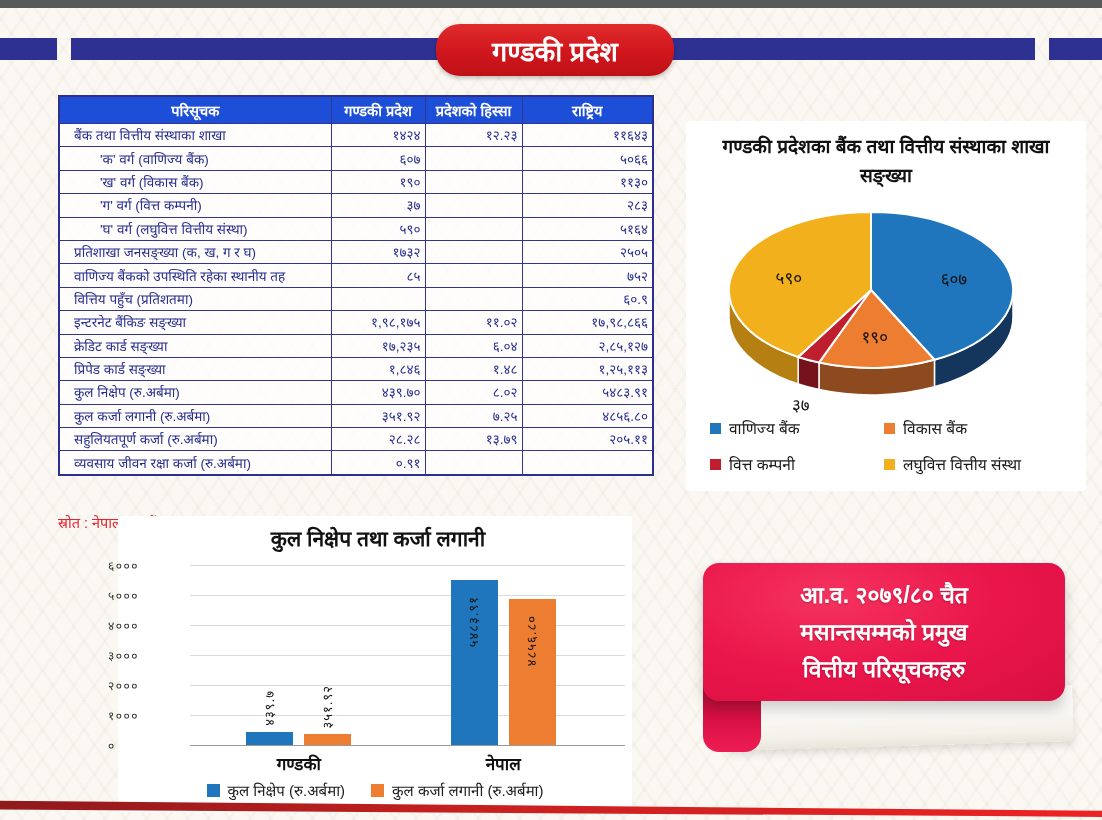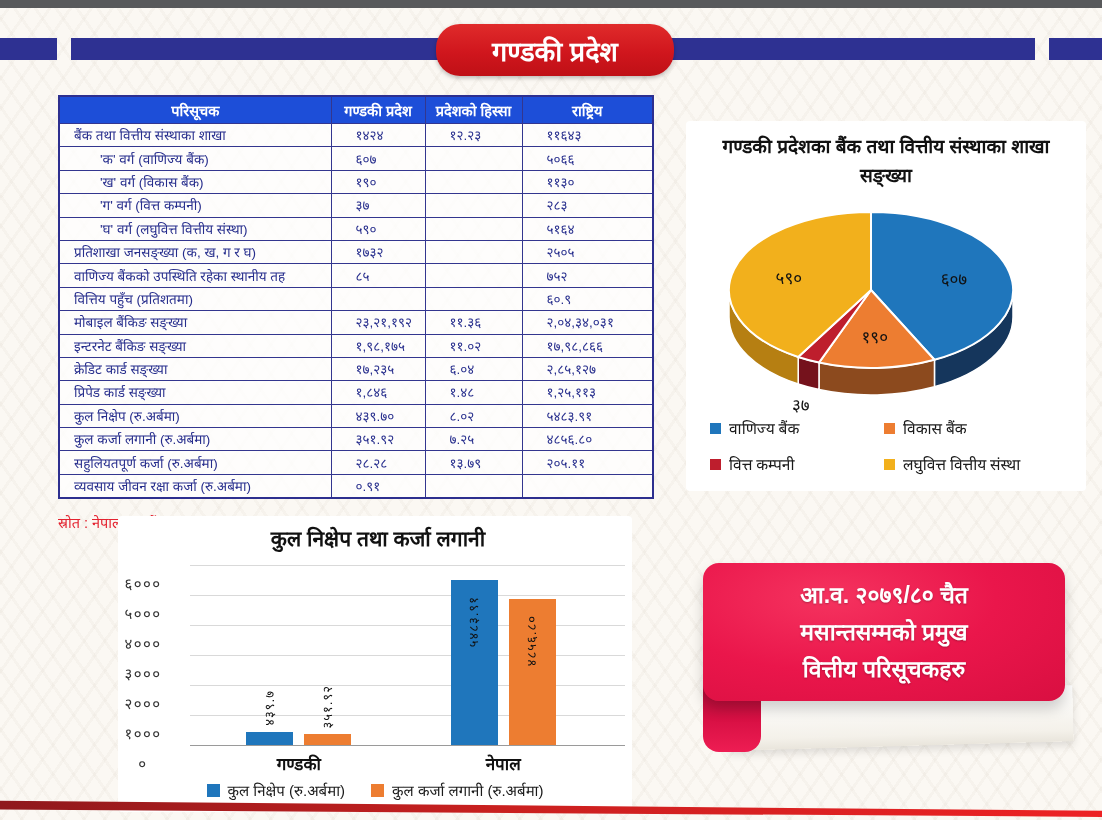--- a/index.html
+++ b/index.html
@@ -30,43 +30,43 @@
   .table-wrap{left:58px;top:95px;width:595px;}
   table{width:100%;border-collapse:collapse;table-layout:fixed;background:rgba(255,255,255,.75);}
   th,td{border:1px solid #33368F;}
   th{
     background:#1d4ed8;color:#fff;font-size:14.5px;font-weight:bold;
     padding:3px 2px;text-align:center;
   }
   td{color:#272E8D;font-size:13.5px;padding:1px 4px;height:20.4px;white-space:nowrap;overflow:hidden;}
   td.lab{text-align:left;padding-left:14px;}
   td.lab.indent{padding-left:40px;}
-  td.num{text-align:left;padding-left:24px;}
+  td.num{text-align:right;padding-left:24px;}
   table{border:2px solid #2D2F8F;}
 
   .source-note{left:58px;top:512px;font-size:14.5px;color:#E42330;}
 
   
   .card{background:#FFFFFF;border-radius:4px;}
   .pie-card{left:686px;top:121px;width:400px;height:370px;}
   .pie-title{position:absolute;left:8px;top:12px;width:384px;text-align:center;
     font-size:19px;font-weight:bold;color:#111;line-height:1.5;}
   .pie-legend{position:absolute;left:24px;top:296px;width:360px;display:flex;flex-wrap:wrap;}
-  .pie-legend .item{width:174px;display:flex;align-items:center;margin-bottom:14px;font-family:Liberation Serif, serif;}
+  .pie-legend .item{width:174px;display:flex;align-items:center;margin-bottom:14px;}
   .legend-sq{width:11px;height:11px;display:inline-block;margin-right:8px;flex:0 0 auto;}
   .pie-legend .txt{font-size:15.5px;color:#1a1a1a;}
 
   .bar-card{left:118px;top:516px;width:514px;height:296px;}
   .bar-title{position:absolute;left:40px;top:8px;width:440px;text-align:center;
     font-size:21px;font-weight:bold;color:#111;}
   .plot{position:absolute;left:72px;top:49px;width:435px;height:180px;}
   .gridline{position:absolute;left:0;width:435px;height:1px;background:#D9D9D9;}
   .gridline.axis{background:#9a9a9a;}
-  .ytick{position:absolute;right:447px;width:70px;text-align:center;font-size:15px;color:#333;
-    letter-spacing:1.5px;transform:translateY(-50%);margin-top:18px;}
+  .ytick{position:absolute;right:447px;width:70px;text-align:left;font-size:12px;color:#333;
+    letter-spacing:1.5px;transform:translateY(-50%);}
   .bar{position:absolute;bottom:0;}
   .bar-label-box{position:absolute;display:flex;justify-content:center;}
   .bar-label{writing-mode:vertical-rl;transform:rotate(180deg);font-size:13px;color:#111;letter-spacing:1px;}
   .cat-label{position:absolute;top:236px;transform:translateX(-50%);font-size:17px;font-weight:bold;color:#111;}
   .bar-legend{position:absolute;left:0;top:264px;width:514px;display:flex;justify-content:center;gap:26px;}
   .bar-legend .item{display:flex;align-items:center;}
   .bar-legend .legend-sq{width:13px;height:13px;}
   .bar-legend .txt{font-size:15px;color:#1a1a1a;}
 
   
@@ -157,26 +157,20 @@
           <td class="lab">वाणिज्य बैंकको उपस्थिति रहेका स्थानीय तह</td>
           <td class="num">८५</td>
           <td class="num"></td>
           <td class="num">७५२</td>
         </tr>
         <tr>
           <td class="lab">वित्तिय पहुँच (प्रतिशतमा)</td>
           <td class="num"></td>
           <td class="num"></td>
           <td class="num">६०.९</td>
-        </tr>
-        <tr>
-          <td class="lab">मोबाइल बैंकिङ सङ्ख्या</td>
-          <td class="num">२३,२१,१९२</td>
-          <td class="num">११.३६</td>
-          <td class="num">२,०४,३४,०३१</td>
         </tr>
         <tr>
           <td class="lab">इन्टरनेट बैंकिङ सङ्ख्या</td>
           <td class="num">१,९८,१७५</td>
           <td class="num">११.०२</td>
           <td class="num">१७,९८,८६६</td>
         </tr>
         <tr>
           <td class="lab">क्रेडिट कार्ड सङ्ख्या</td>
           <td class="num">१७,२३५</td>

